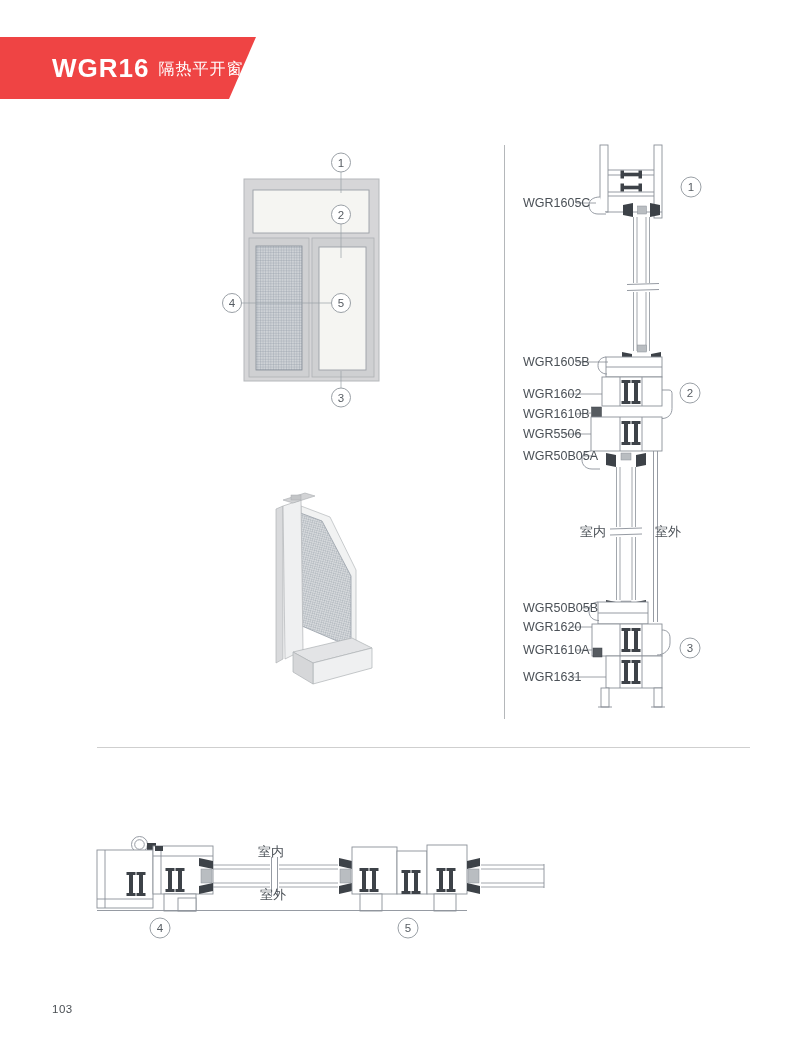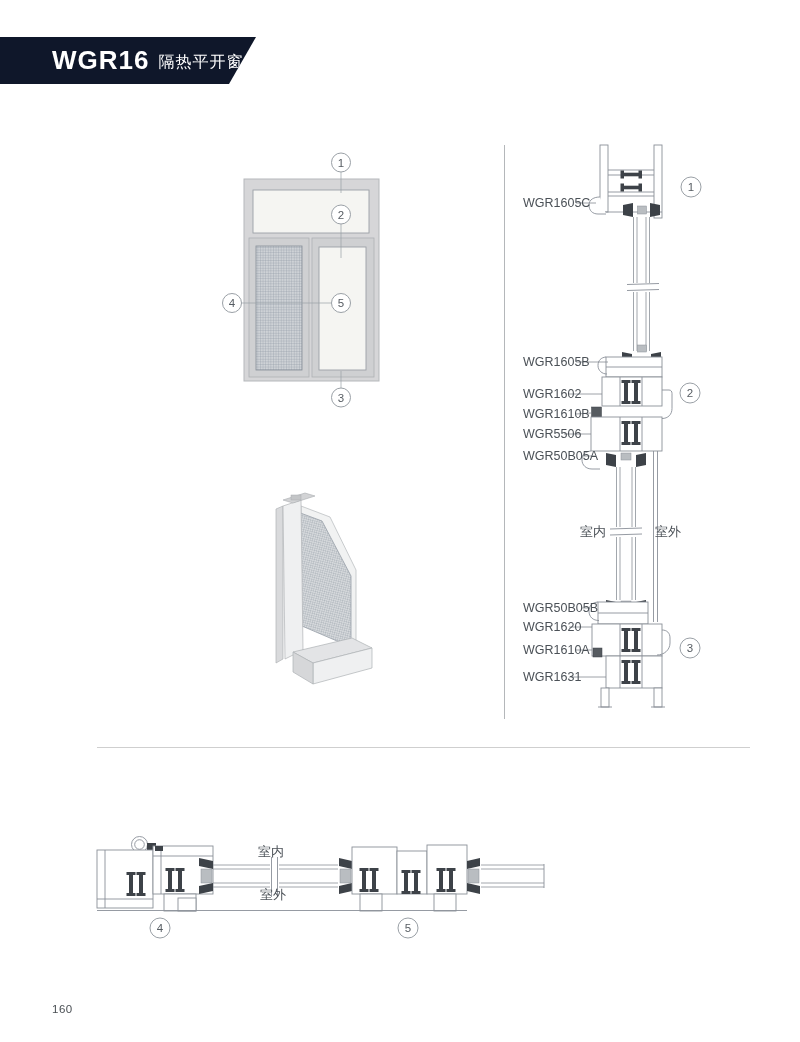--- a/index.html
+++ b/index.html
@@ -2,22 +2,22 @@
 <html><head>
 <meta charset="utf-8">
 <style>
   html,body{margin:0;padding:0;}
   body{
     width:800px;height:1042px;position:relative;background:#ffffff;
     font-family:"Liberation Sans","DejaVu Sans",sans-serif;overflow:hidden;
   }
   
   .banner{
-    position:absolute;left:0;top:37px;width:256px;height:47px;
-    background:#0f172a;color:#fff;display:flex;align-items:center;
+    position:absolute;left:0;top:37px;width:256px;height:62px;
+    background:#ef4444;color:#fff;display:flex;align-items:center;
     clip-path:polygon(0 0,100% 0,calc(100% - 27px) 100%,0 100%);
   }
   .banner .model{font-size:26px;font-weight:bold;letter-spacing:1px;margin-left:52px;}
   .banner .series{font-size:16px;margin-left:9px;margin-top:3px;letter-spacing:1px;text-align:right;}
   
   .pagenum{position:absolute;left:52px;top:1003px;font-size:11.5px;color:#4a4f54;letter-spacing:.5px;}
   
   svg{position:absolute;overflow:visible;}
   .ln   {fill:none;stroke:#8a9098;stroke-width:.9;}
   .lnt  {fill:none;stroke:#9aa1a8;stroke-width:.7;}
@@ -302,13 +302,13 @@
   <text class="cjk" x="273" y="899">室外</text>
 
   <g>
     <circle class="cocirc" cx="160" cy="928" r="10"></circle>
     <text class="conum" x="160" y="932">4</text>
     <circle class="cocirc" cx="408" cy="928" r="10"></circle>
     <text class="conum" x="408" y="932">5</text>
   </g>
 </svg>
 
-<div class="pagenum">160</div>
+<div class="pagenum">103</div>
 
 </body></html>

